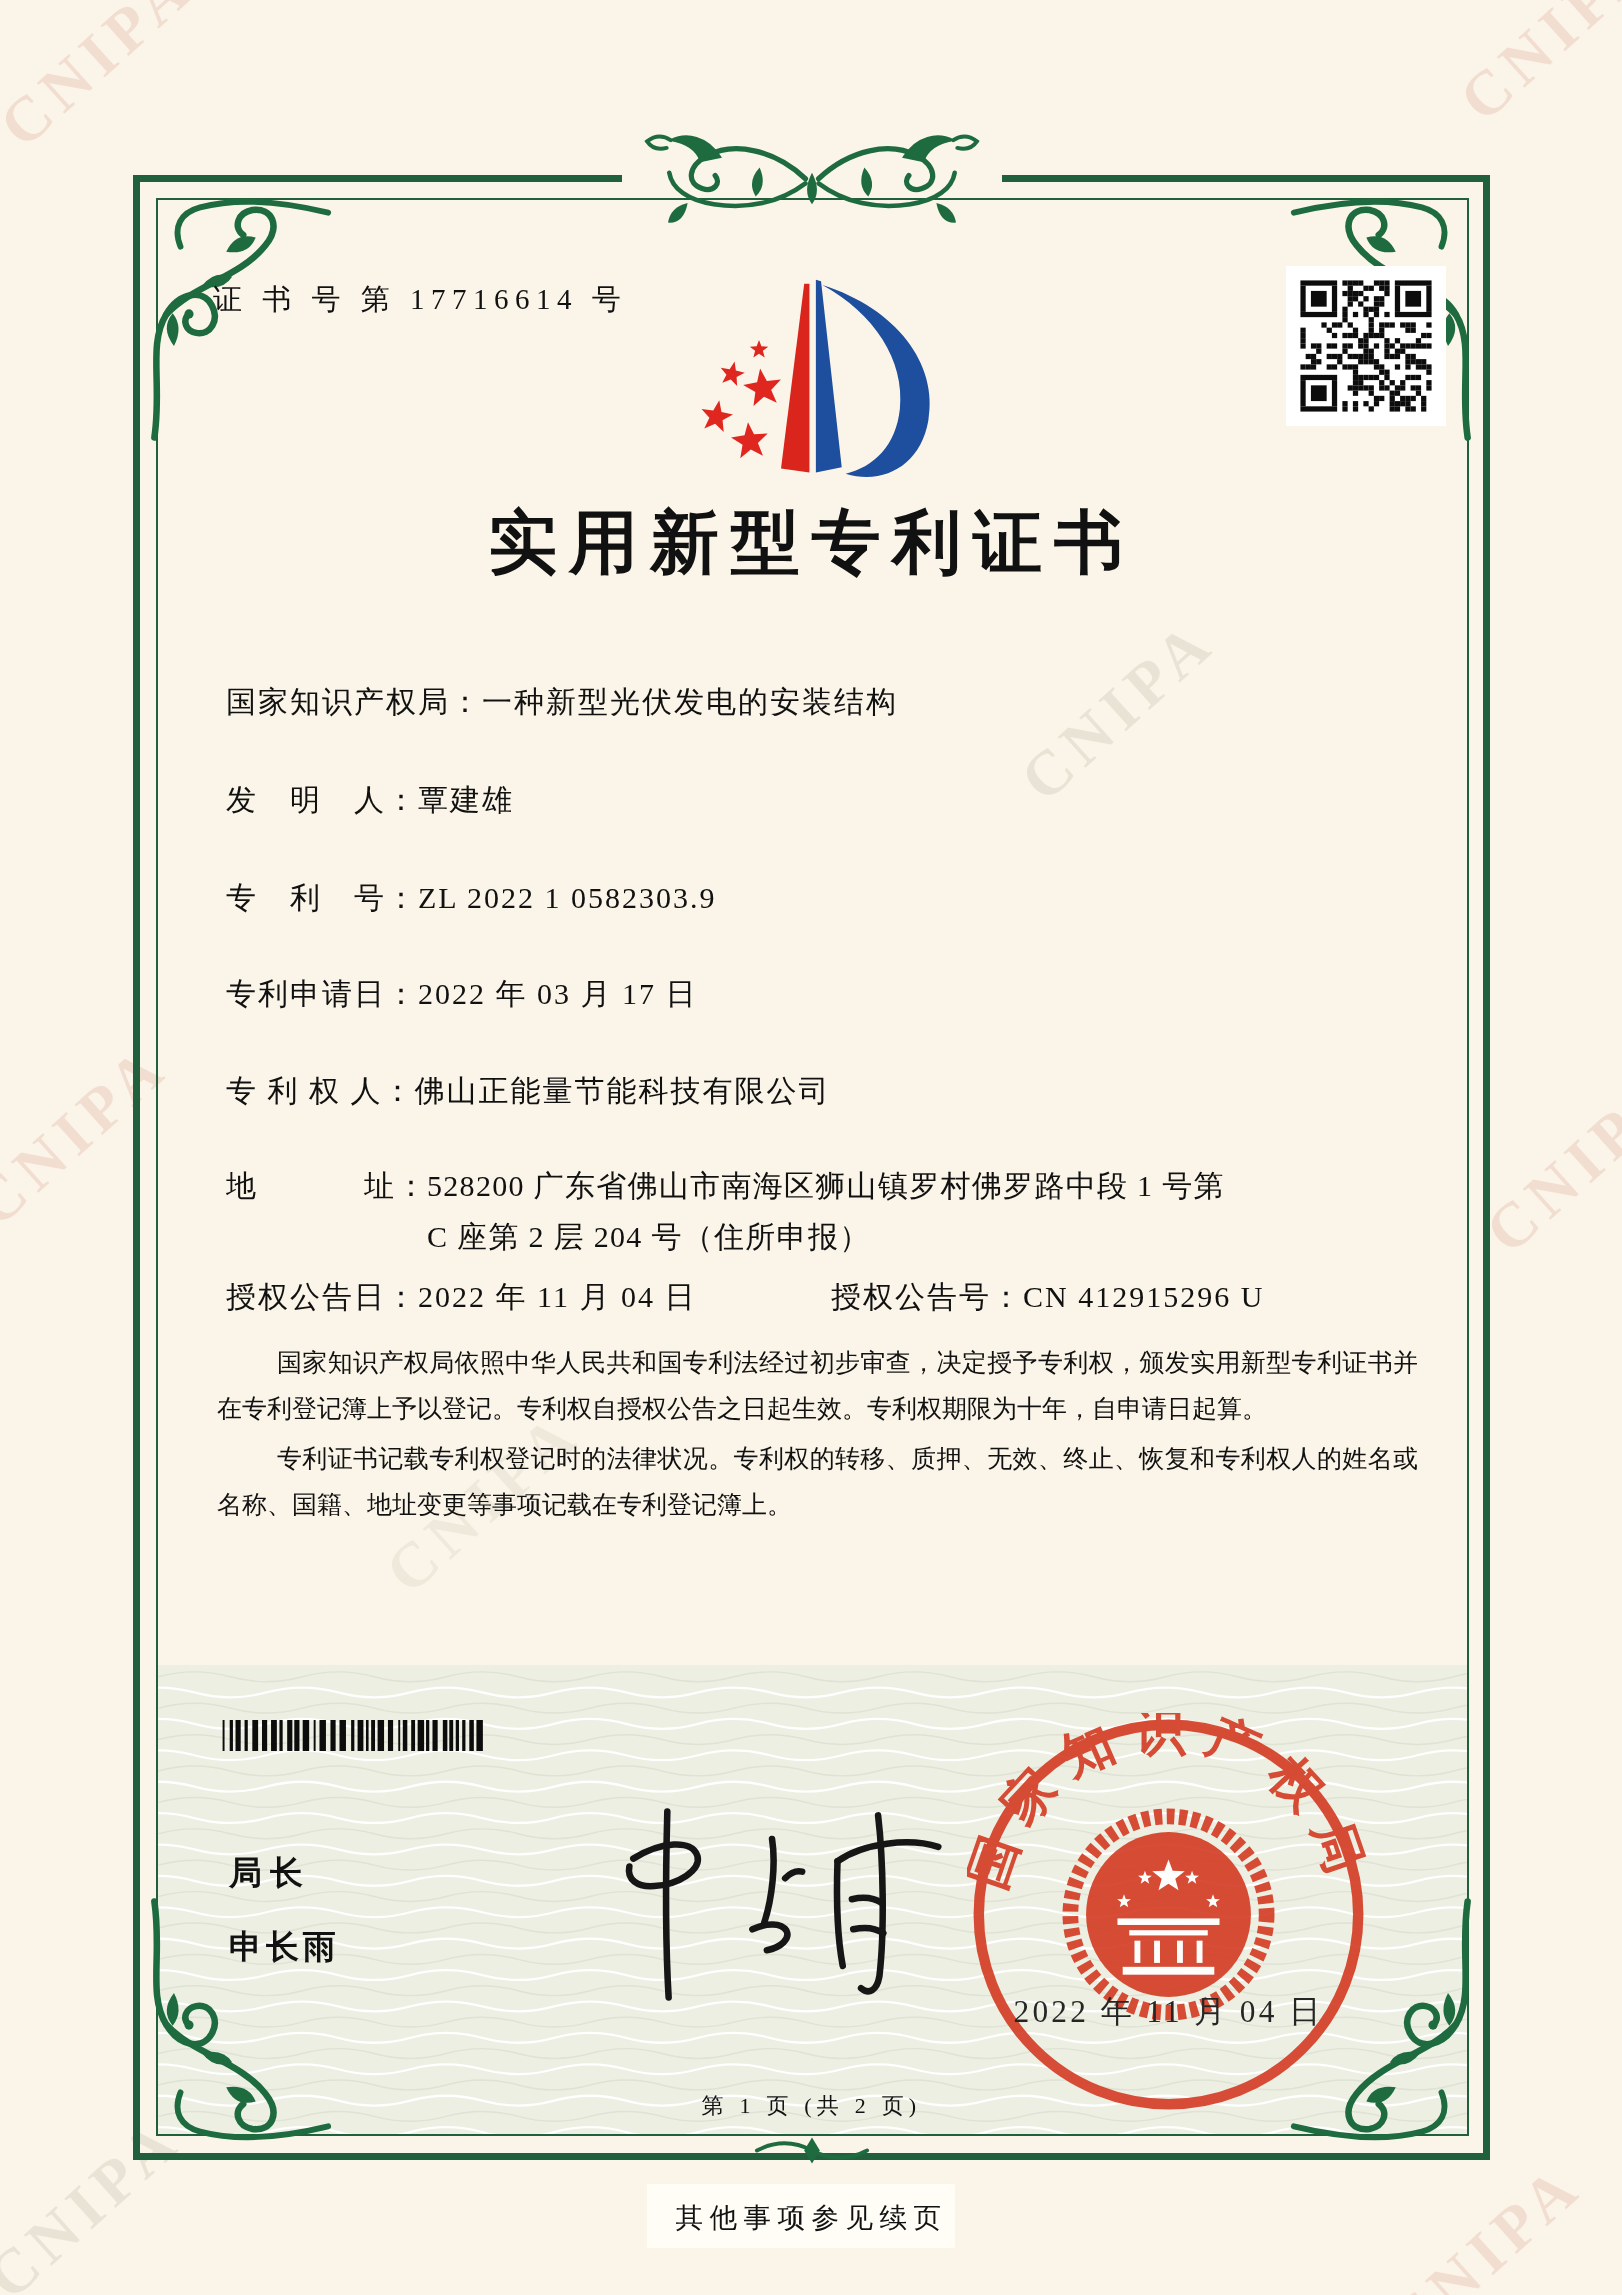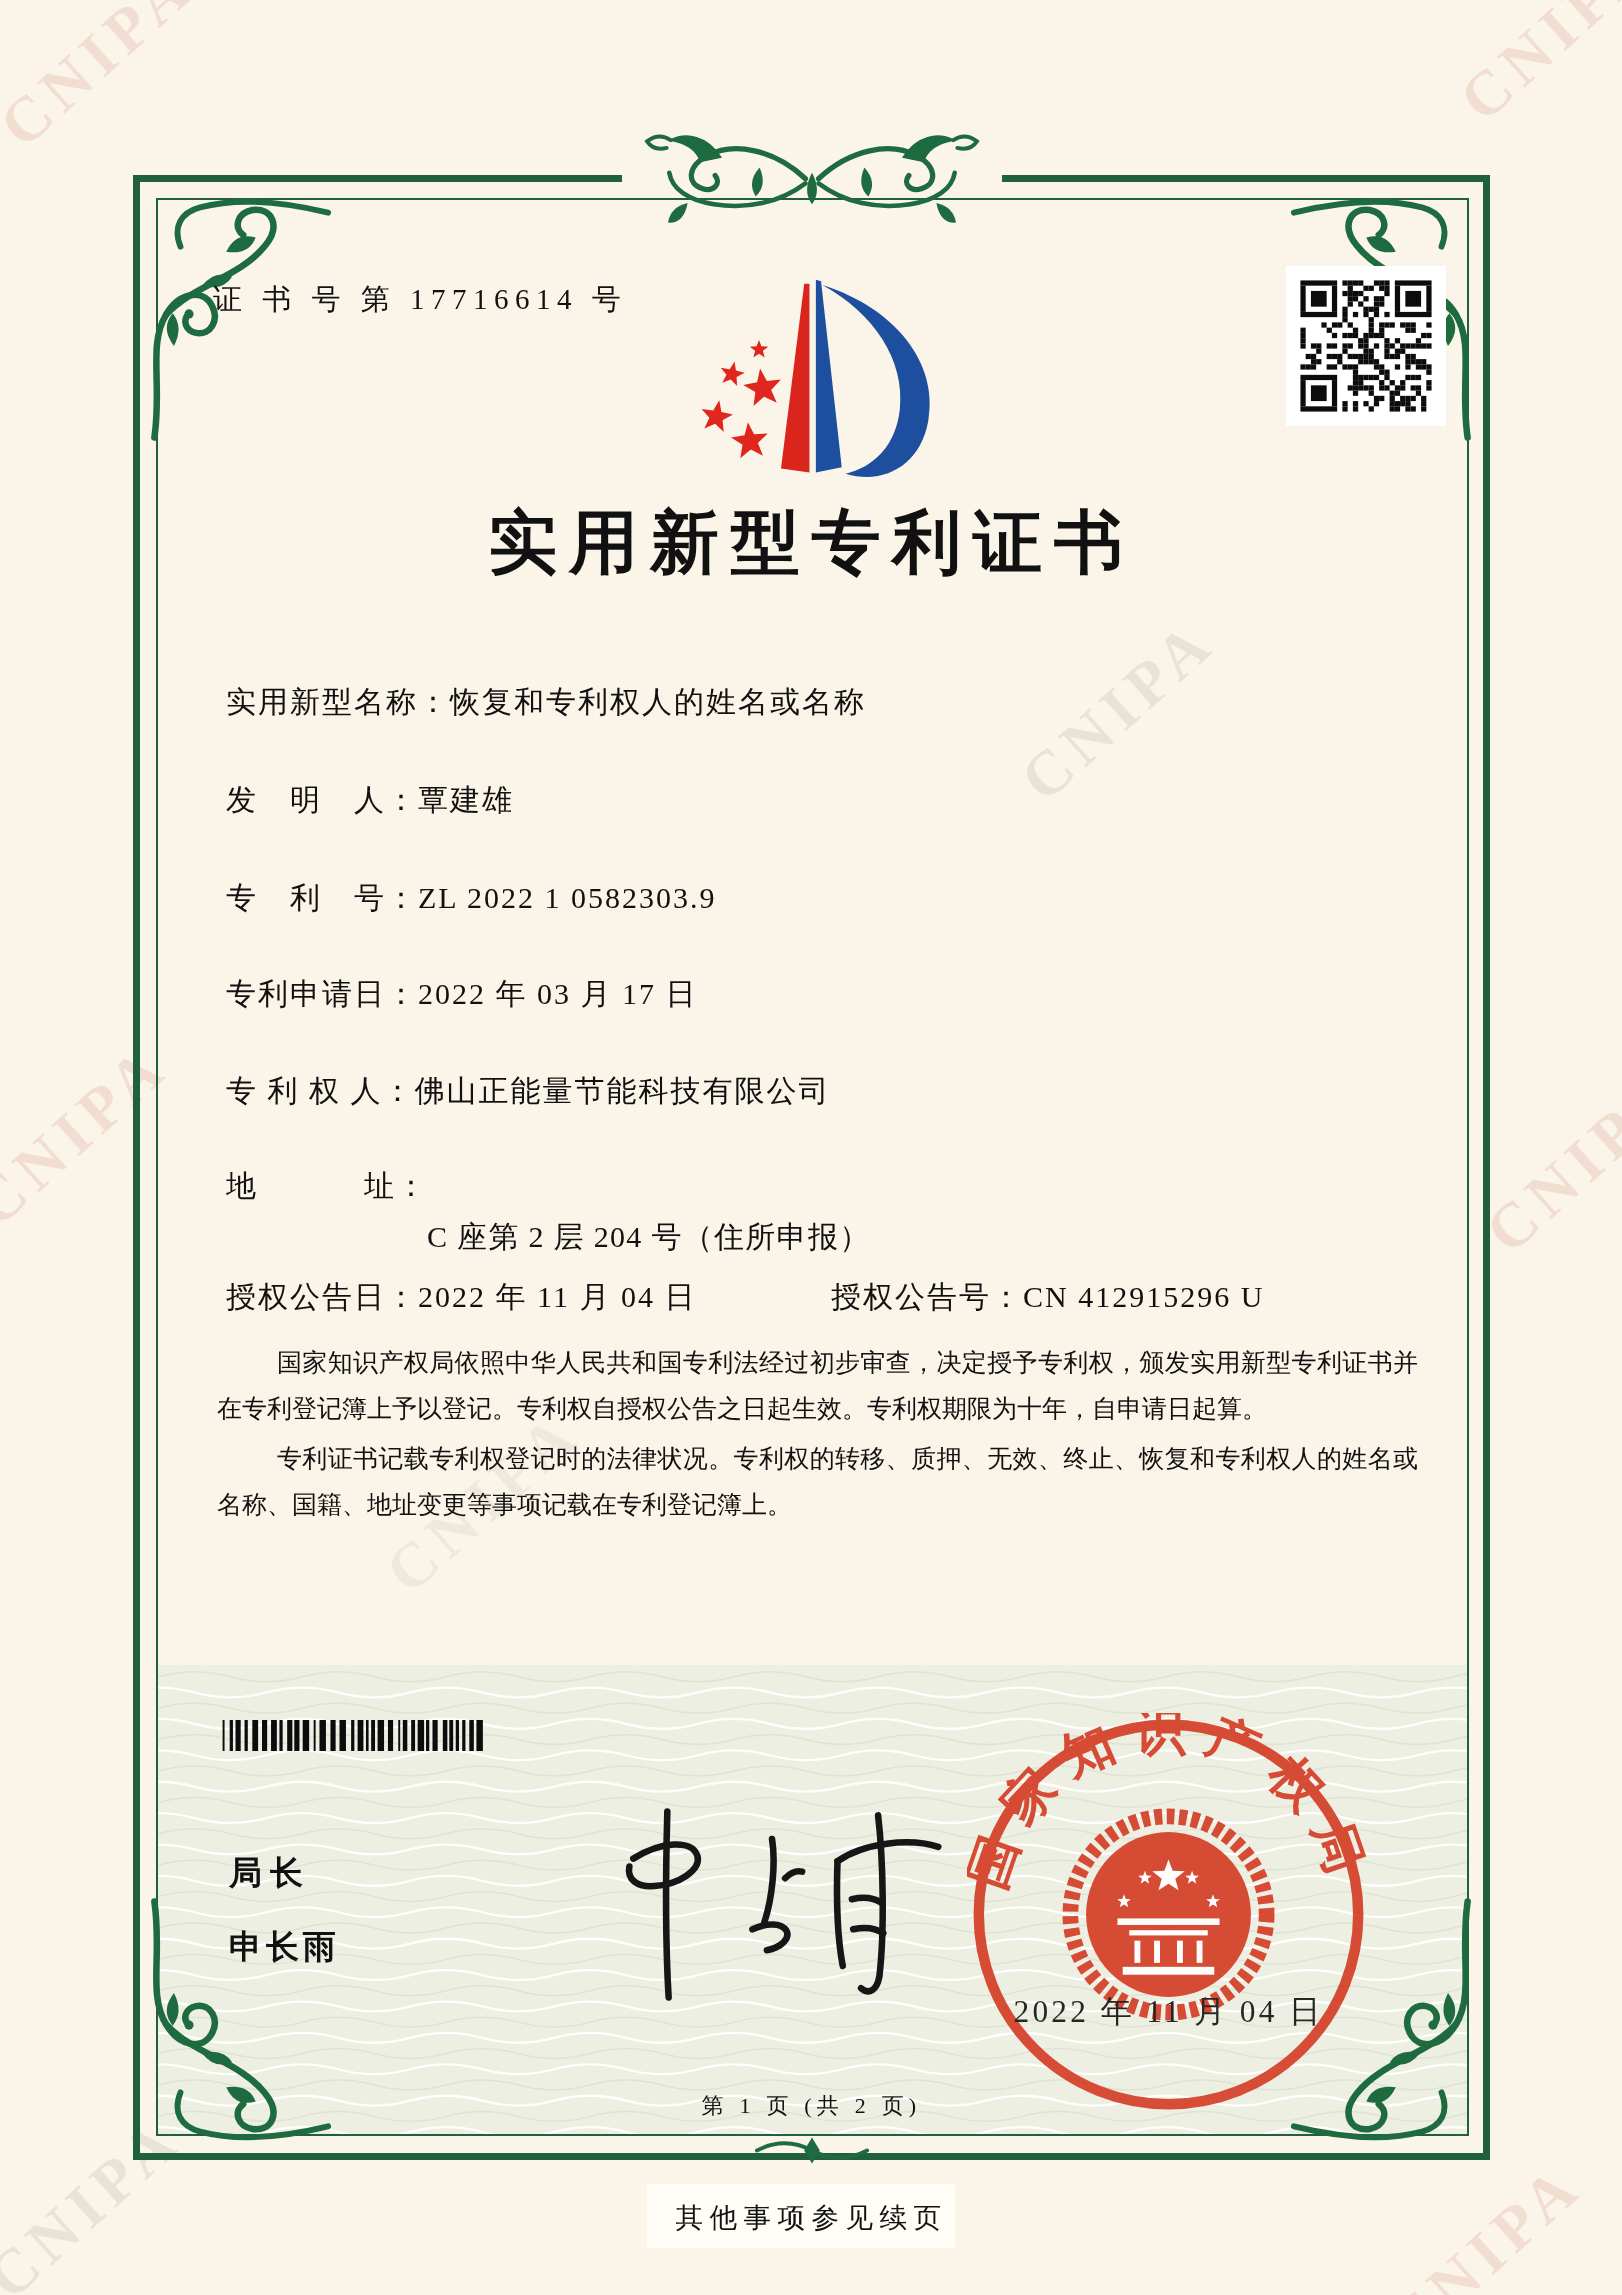--- a/index.html
+++ b/index.html
@@ -387,27 +387,28 @@
         <rect x="158" y="214" width="8" height="8" fill="#0c0c0c"></rect>
         <rect x="166" y="214" width="8" height="8" fill="#0c0c0c"></rect>
         <rect x="182" y="214" width="8" height="8" fill="#0c0c0c"></rect>
         <rect x="190" y="214" width="8" height="8" fill="#0c0c0c"></rect>
         <rect x="206" y="214" width="8" height="8" fill="#0c0c0c"></rect>
       </svg>
   </div>
 
   <div class="title">实用新型专利证书</div>
 
-  <div class="row r-name">实用新型名称：恢复和专利权人的姓名或名称</div>
+  <div class="row r-name">国家知识产权局：一种新型光伏发电的安装结构</div>
   <div class="row r-inv">发　明　人：覃建雄</div>
   <div class="row r-pat">专　利　号：ZL 2022 1 0582303.9</div>
   <div class="row r-fil">专利申请日：2022 年 03 月 17 日</div>
   <div class="row r-own">专 利 权 人：佛山正能量节能科技有限公司</div>
   <div class="addr-l1">地</div>
   <div class="addr-l2">址：</div>
+  <div class="addr-v1">528200 广东省佛山市南海区狮山镇罗村佛罗路中段 1 号第</div>
   <div class="addr-v2">C 座第 2 层 204 号（住所申报）</div>
   <div class="r-gd">授权公告日：2022 年 11 月 04 日</div>
   <div class="r-gn">授权公告号：CN 412915296 U</div>
 
   <div class="paras">
     <p>国家知识产权局依照中华人民共和国专利法经过初步审查，决定授予专利权，颁发实用新型专利证书并在专利登记簿上予以登记。专利权自授权公告之日起生效。专利权期限为十年，自申请日起算。</p>
     <p>专利证书记载专利权登记时的法律状况。专利权的转移、质押、无效、终止、恢复和专利权人的姓名或名称、国籍、地址变更等事项记载在专利登记簿上。</p>
   </div>
 
   <svg class="barcode" id="barcode" viewBox="0 0 410 48">

